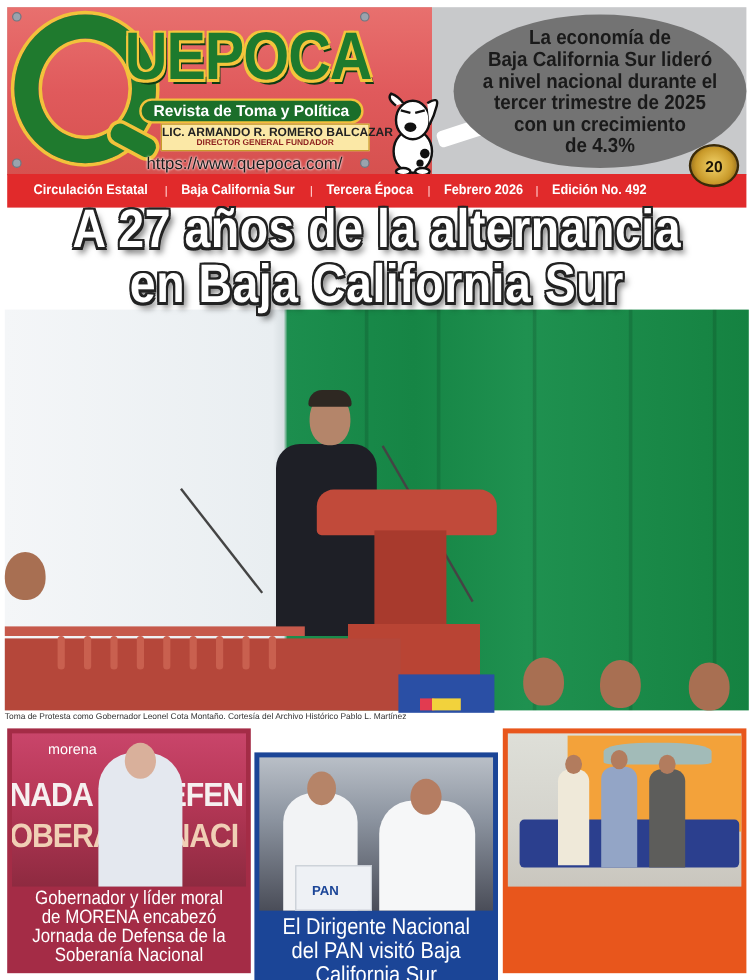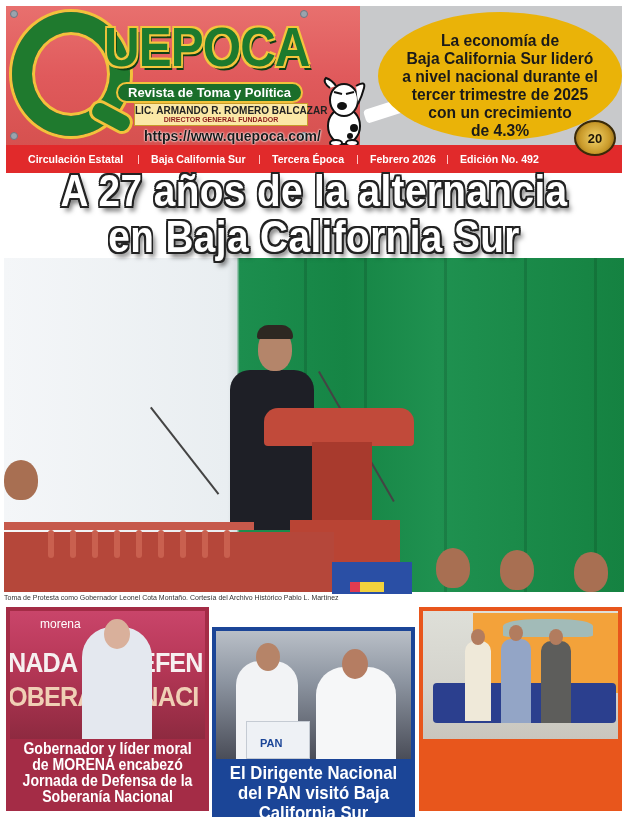--- a/index.html
+++ b/index.html
@@ -17,25 +17,25 @@
     border: 3px solid #f2c23b; border-radius: 10px; transform: rotate(28deg); }
   .logo-word { position: absolute; left: 98px; top: 8px; font-family: "Liberation Sans", sans-serif; font-weight: 700;
     font-size: 56px; color: #1d7a2d; letter-spacing: -1px; transform: scaleX(0.88); transform-origin: left top;
     text-shadow: -2px -2px 0 #f4c53c, 2px -2px 0 #f4c53c, -2px 2px 0 #f4c53c, 2px 2px 0 #f4c53c, 3px 4px 0 #0d3d14; }
   .logo-tagline { position: absolute; left: 110px; top: 76px; background: #1b6e2a; color: #ffffff; font-size: 13px;
     padding: 1px 10px; border-radius: 12px; border: 2px solid #f2c23b; font-weight: 700; white-space: nowrap; }
   .logo-director-box { position: absolute; left: 128px; top: 97px; width: 174px; background: #fbe8a6;
     border: 1px solid #c89b2a; text-align: center; padding: 1px 0 2px; }
   .logo-director-name { font-size: 10px; font-weight: 700; color: #222; white-space: nowrap; }
   .logo-director-title { font-size: 7px; font-weight: 700; color: #8c1d1d; }
-  .logo-url { position: absolute; left: 138px; top: 122px; font-size: 14px; font-weight: 700; color: #1a1a1a;
+  .logo-url { position: absolute; left: 116px; top: 122px; font-size: 14px; font-weight: 400; color: #1a1a1a;
     text-shadow: 0 0 2px #ffffff, 0 0 2px #ffffff; white-space: nowrap; }
 
-  .bubble { position: absolute; left: 372px; top: 6px; width: 244px; height: 128px; background: #eab308;
-    border-radius: 50%; display: flex; align-items: flex-end; justify-content: center; }
+  .bubble { position: absolute; left: 372px; top: 6px; width: 244px; height: 128px; background: #737373;
+    border-radius: 50%; display: flex; align-items: center; justify-content: center; }
   .bubble-tail { position: absolute; left: 358px; top: 98px; width: 40px; height: 14px; background: #fff;
     transform: rotate(-18deg); border-radius: 4px; }
   .bubble-text { font-weight: 700; font-size: 17px; line-height: 18px; text-align: center; color: #1a1a1a;
     width: 230px; margin-top: 2px; transform: scaleX(0.92); }
 
   .dog { position: absolute; left: 312px; top: 68px; width: 52px; height: 72px; }
 
   .anniv-badge { position: absolute; left: 574px; top: 120px; width: 42px; height: 36px; border-radius: 50%;
     background: radial-gradient(circle, #f2d36a 0%, #c99a2a 60%, #6d4c10 100%); border: 2px solid #3a2a08;
     display: flex; align-items: center; justify-content: center; font-weight: 700; font-size: 13px; color: #1e1606; z-index: 3; }
@@ -68,21 +68,21 @@
   .shield-yellow { position: absolute; left: 360px; top: 582px; width: 24px; height: 10px; background: #f2d23c; }
   .shield-red { position: absolute; left: 350px; top: 582px; width: 12px; height: 10px; background: #e23b50; }
   .face { position: absolute; width: 34px; height: 40px; border-radius: 50% 50% 45% 45%; background: #a86f52; }
   .mic-stand { position: absolute; width: 2px; background: #444; transform-origin: top left; }
 
   .caption { position: absolute; left: 4px; top: 594px; font-size: 7px; color: #333; white-space: nowrap; }
 
   
   .card { position: absolute; top: 607px; height: 204px; overflow: hidden; }
   .card-photo { position: absolute; left: 4px; top: 4px; right: 4px; height: 128px; overflow: hidden; }
-  .card-title { position: absolute; left: 4px; right: 4px; bottom: 4px; text-align: center; color: #ffffff; font-weight: 700;
+  .card-title { position: absolute; left: 4px; right: 4px; bottom: 4px; text-align: center; color: #ffffff; font-weight: 400;
     display: flex; align-items: center; justify-content: center; }
   .card-title span { display: block; transform: scaleX(0.88); }
   .card-morena { left: 6px; width: 203px; background: #a42c46; }
   .card-pan { left: 212px; width: 203px; background: #1b4597; margin-top: 20px; }
   .card-mc { left: 419px; width: 203px; background: #e8561c; }
 
   .morena-bg { position: absolute; inset: 0; background: linear-gradient(180deg, #c9456a 0%, #b83858 40%, #8e2a40 100%); }
   .morena-logo { position: absolute; left: 30px; top: 6px; color: #fff; font-weight: 400; font-size: 12px; }
   .morena-bigtext { position: absolute; left: -2px; top: 36px; color: #f6f0f0; font-weight: 700; font-size: 28px; white-space: nowrap; letter-spacing: -1px; transform: scaleX(0.9); transform-origin: left; }
   .morena-bigtext2 { position: absolute; left: -2px; top: 70px; color: #f0cfb5; font-weight: 700; font-size: 28px; white-space: nowrap; letter-spacing: -1px; transform: scaleX(0.9); transform-origin: left; }

